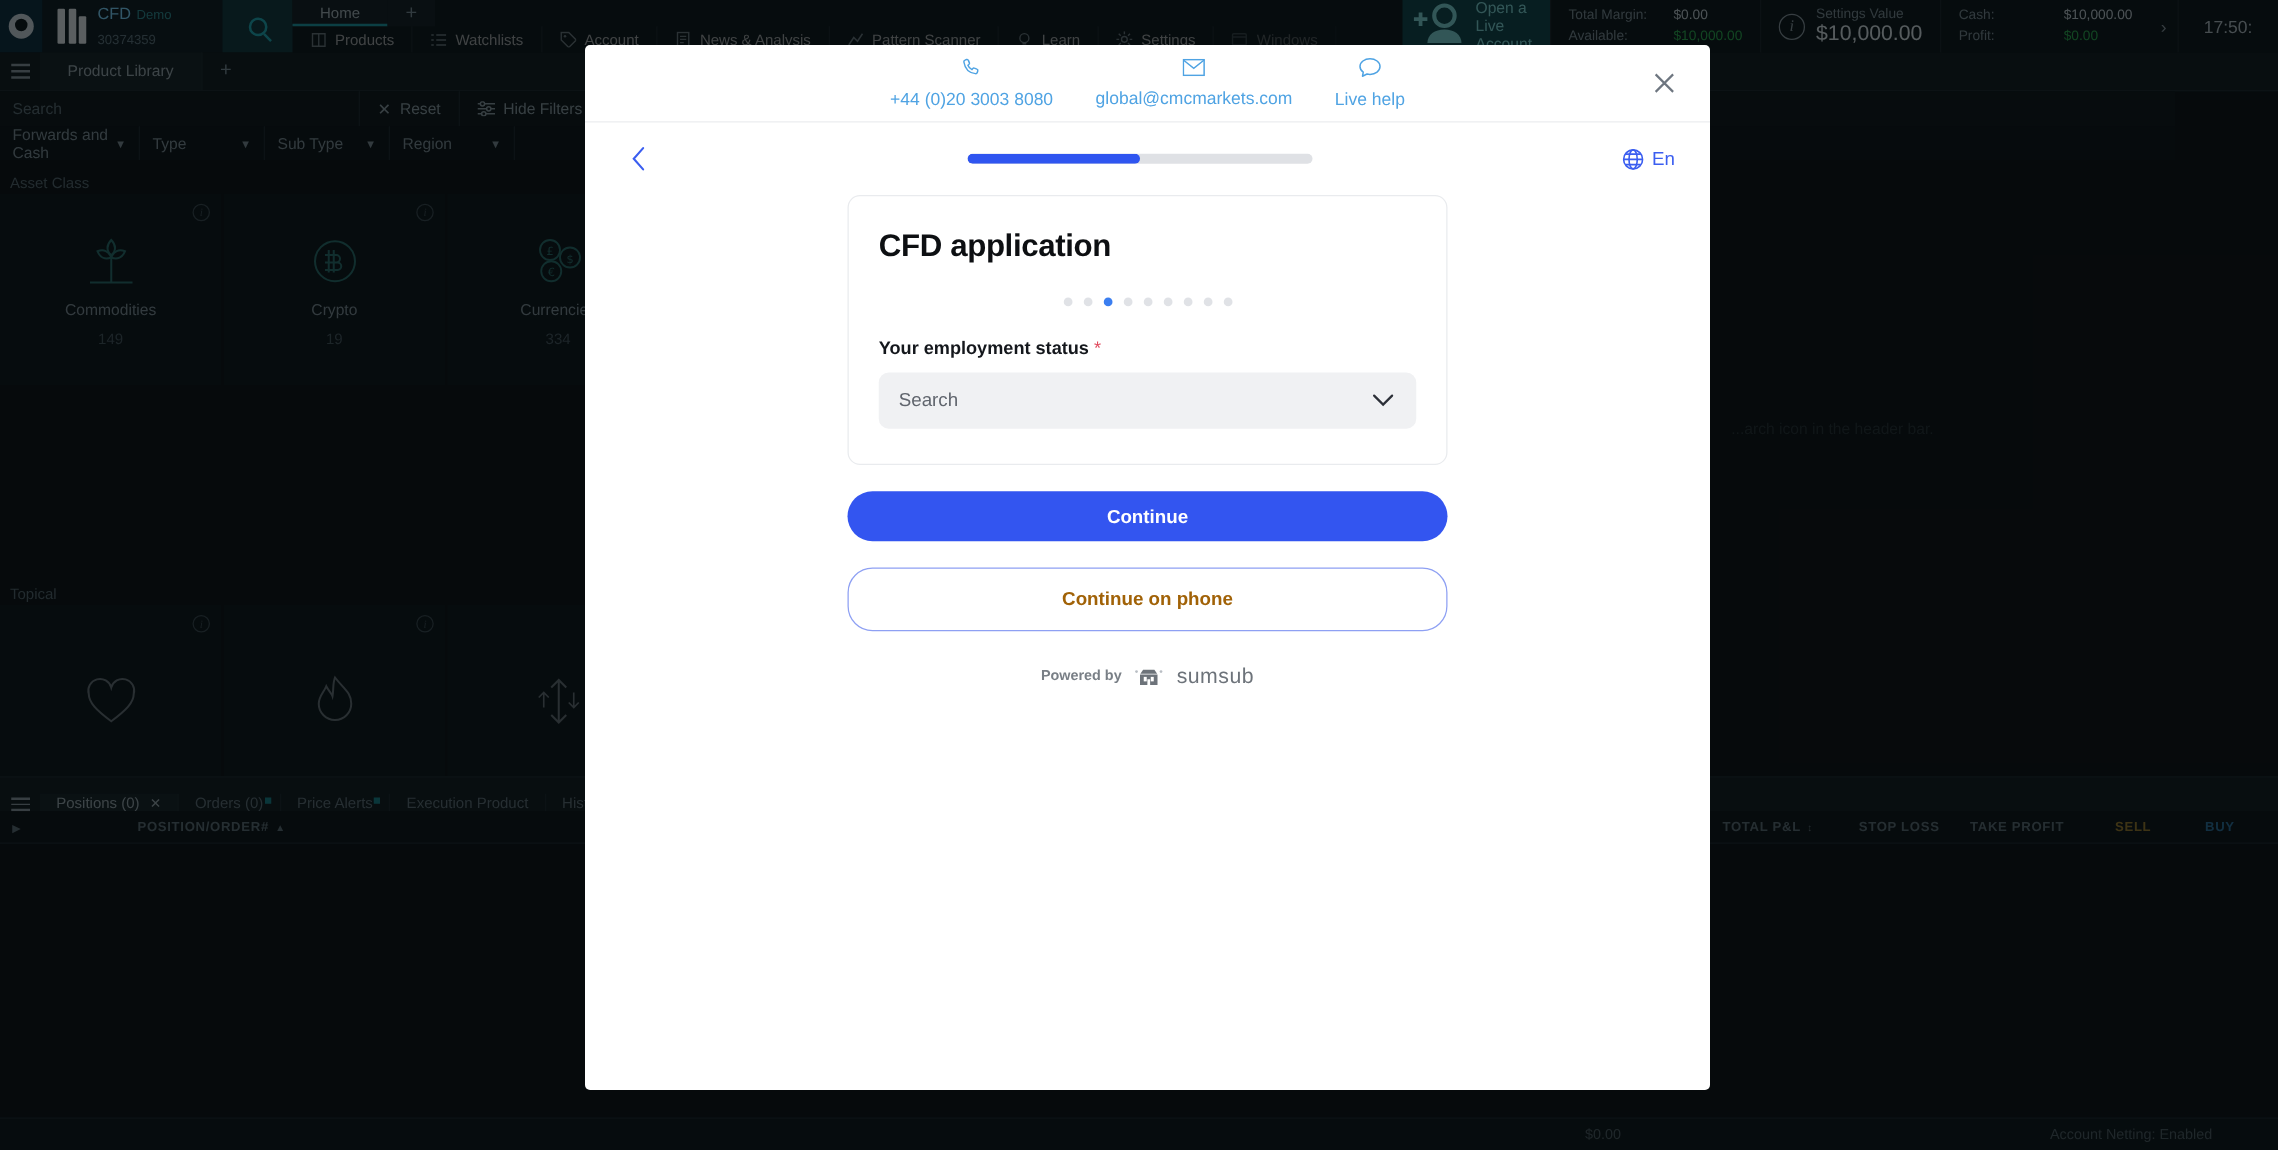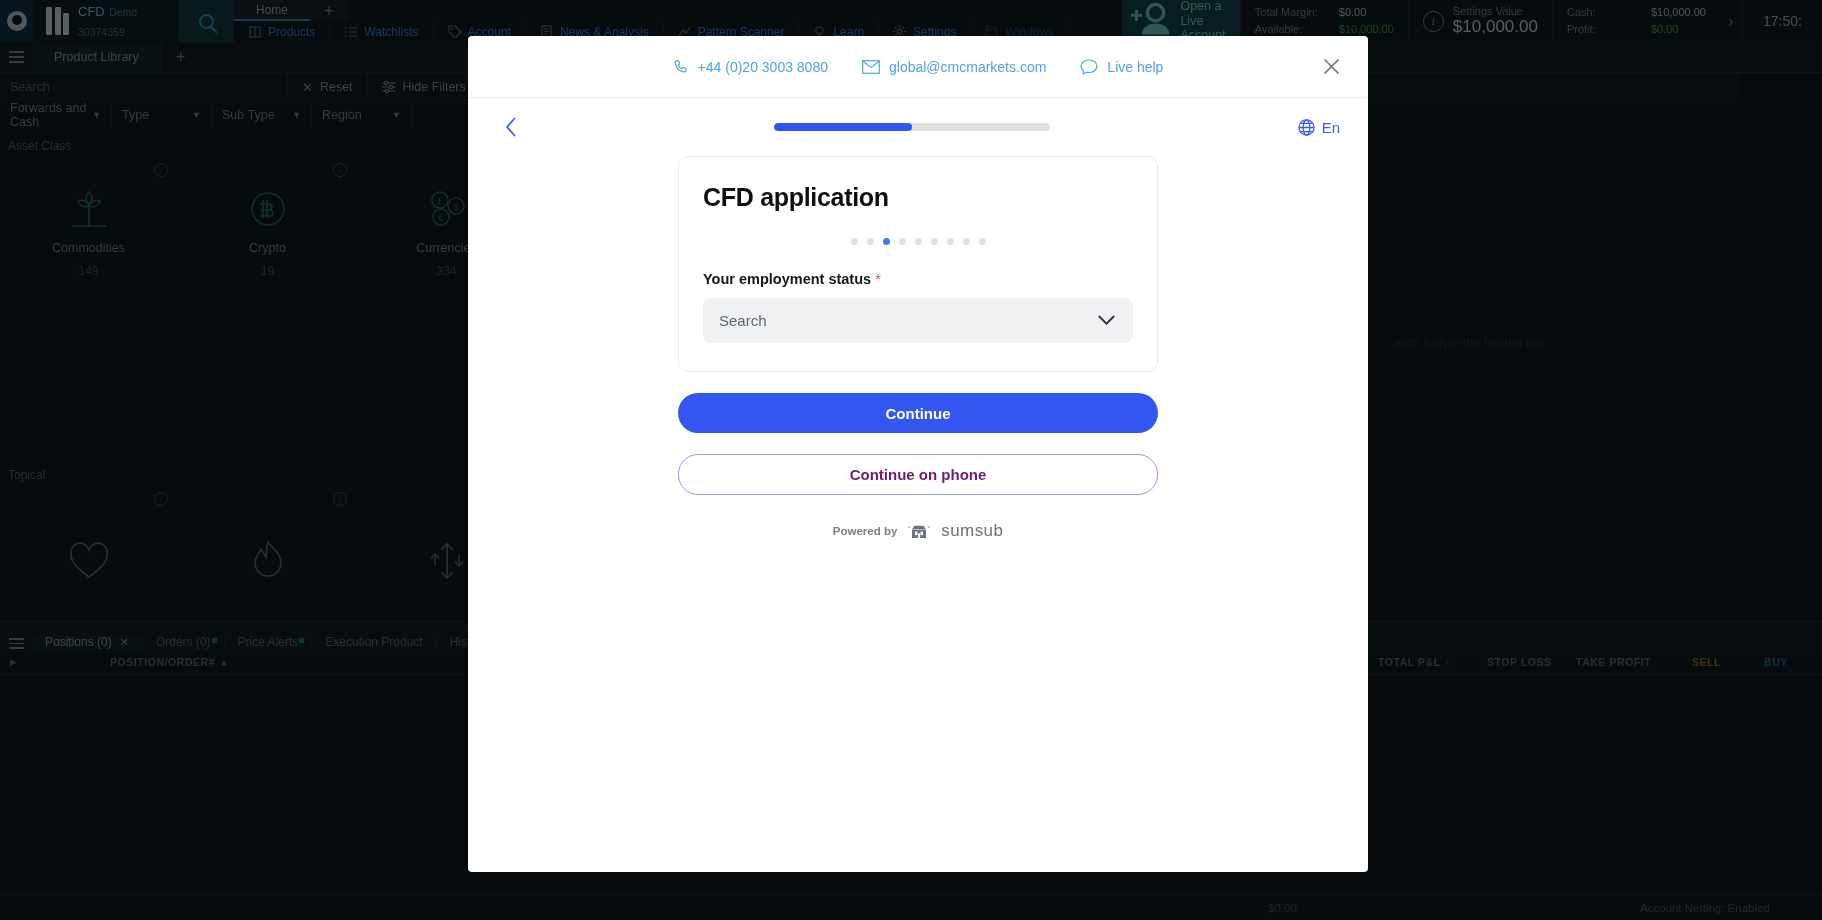--- a/index.html
+++ b/index.html
@@ -33,21 +33,21 @@
   .search-cell { width: 56px; background: #10353a; display: flex; align-items: center; justify-content: center; }
   .srch-ico { width: 15px; height: 15px; border: 2px solid #1fa9b4; border-radius: 50%; position: relative; }
   .srch-ico::after { content: ""; position: absolute; right: -6px; bottom: -4px; width: 8px; height: 2px;
                      background: #1fa9b4; transform: rotate(45deg); }
   .nav-area { flex: 1; position: relative; }
   .nav-row1 { height: 21px; display: flex; align-items: stretch; }
   .home-tab { padding: 0 22px; display: flex; align-items: center; color: #a9b4b9; font-size: 12px;
               border-bottom: 2px solid #1b9aa3; background: #141c21; }
   .plus-tab { width: 38px; display: flex; align-items: center; justify-content: center; color: #7d8d95; font-size: 16px; background: #141c21; }
   .nav-row2 { height: 21px; display: flex; align-items: stretch; }
-  .nav-item { display: flex; align-items: center; gap: 7px; padding: 0 14px; color: #3b82f6;
+  .nav-item { display: flex; align-items: center; gap: 7px; padding: 0 14px; color: #a3a3a3;
               font-size: 12px; border-right: 1px solid #182026; }
   .nav-item .nic { width: 13px; height: 13px; opacity: .72; flex: none; }
   .acct-area { display: flex; align-items: stretch; }
   .live-btn { width: 118px; background: #0e4347; display: flex; align-items: center; gap: 6px; padding: 0 9px;
               color: #7fd4d4; font-size: 12.5px; line-height: 1.18; }
   .kv-block { padding: 4px 14px 0 14px; border-left: 1px solid #182026; font-size: 11px; }
   .kv-row { display: flex; gap: 10px; line-height: 1.55; }
   .kv-k { color: #7b8a91; min-width: 74px; }
   .kv-v { color: #c3ccd1; }
   .kv-v.green { color: #2aa84a; }
@@ -118,21 +118,21 @@
   .st-txt { color: #4d5a60; font-size: 11.5px; position: absolute; }
 
   
   #overlay { position: absolute; inset: 0; background: rgba(4,8,10,.62); }
 
   #modal { position: absolute; left: 468px; top: 36px; width: 900px; height: 836px;
            background: #ffffff; border-radius: 4px; overflow: hidden; }
 
   .m-contact { height: 62px; display: flex; align-items: center; justify-content: center; gap: 34px;
                border-bottom: 1px solid #ebedf0; position: relative; }
-  .cbit { display: flex; align-items: center; gap: 9px; color: #4fa3e3; font-size: 14px; }
+  .cbit { display: flex; align-items: center; gap: 9px; color: #4fa3e3; font-size: 14px; flex-direction: column; }
   .cbit svg { flex: none; }
   .m-close { position: absolute; right: 24px; top: 50%; transform: translateY(-50%);
              width: 26px; height: 26px; display: flex; align-items: center; justify-content: center; }
 
   .m-nav { height: 58px; display: flex; align-items: center; padding: 0 28px; gap: 19px; }
   .m-back { width: 30px; height: 30px; display: flex; align-items: center; justify-content: center; }
   .m-prog { flex: 1; max-width: 276px; height: 8px; border-radius: 4px; background: #dfe1e5; overflow: hidden;
             margin: 0 auto; }
   .m-prog > span { display: block; height: 100%; border-radius: 4px; background: #2f55f0; }
   .m-lang { display: flex; align-items: center; gap: 7px; color: #3b5ef0; font-size: 15px; }
@@ -147,21 +147,21 @@
   .m-flabel { margin-top: 26px; font-size: 14.5px; font-weight: bold; color: #14171c; }
   .m-flabel .req { color: #e0485c; font-weight: normal; }
   .m-select { margin-top: 11px; height: 45px; border-radius: 8px; background: #f0f1f3;
               display: flex; align-items: center; justify-content: space-between; padding: 0 18px 0 16px; }
   .m-select .ph { color: #60656d; font-size: 15px; }
 
   .m-btn { margin-top: 21px; height: 40px; border-radius: 20px; width: 100%; border: none;
            display: flex; align-items: center; justify-content: center; font-size: 15px; font-weight: bold;
            font-family: "Liberation Sans", sans-serif; cursor: pointer; }
   .m-btn.primary { background: #3355f0; color: #fff; }
-  .m-btn.ghost { background: #fff; color: #701a75; border: 1px solid #8ea0f3; height: 41px; }
+  .m-btn.ghost { background: #fff; color: #a16207; border: 1px solid #8ea0f3; height: 51px; }
 
   .m-powered { margin-top: 26px; display: flex; align-items: center; justify-content: center; gap: 9px; }
   .m-powered .pw { color: #797f86; font-size: 11.5px; font-weight: bold; }
   .m-powered .ss { color: #6d737a; font-size: 17px; letter-spacing: .4px; }
 </style>
 </head>
 <body>
 
 <div id="app-bg">
 

